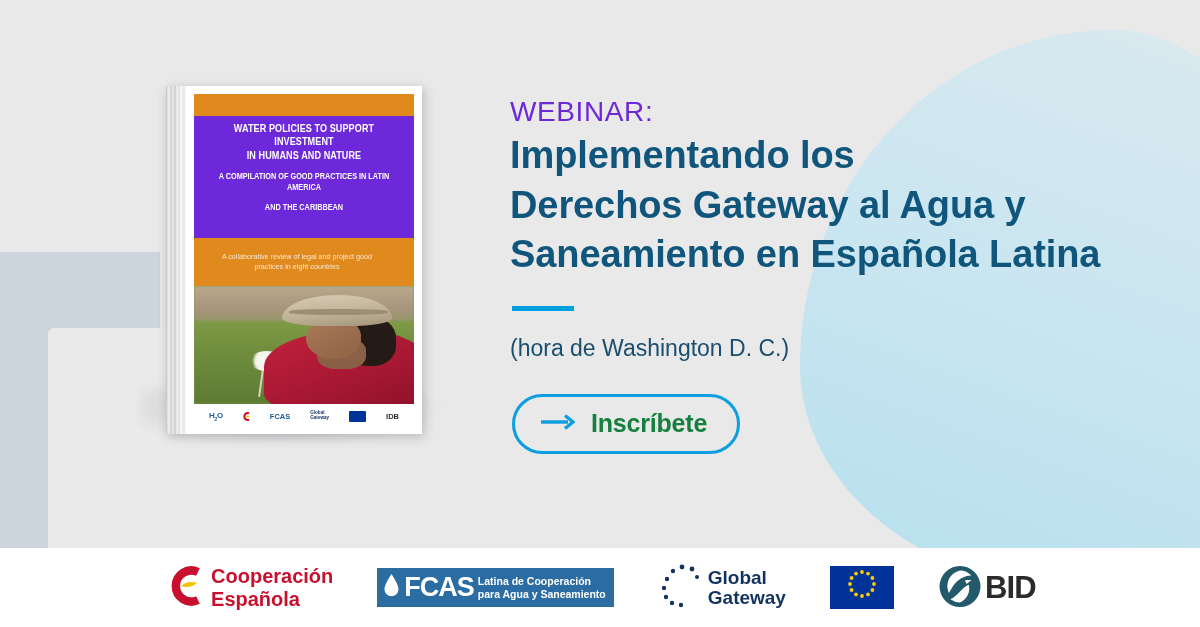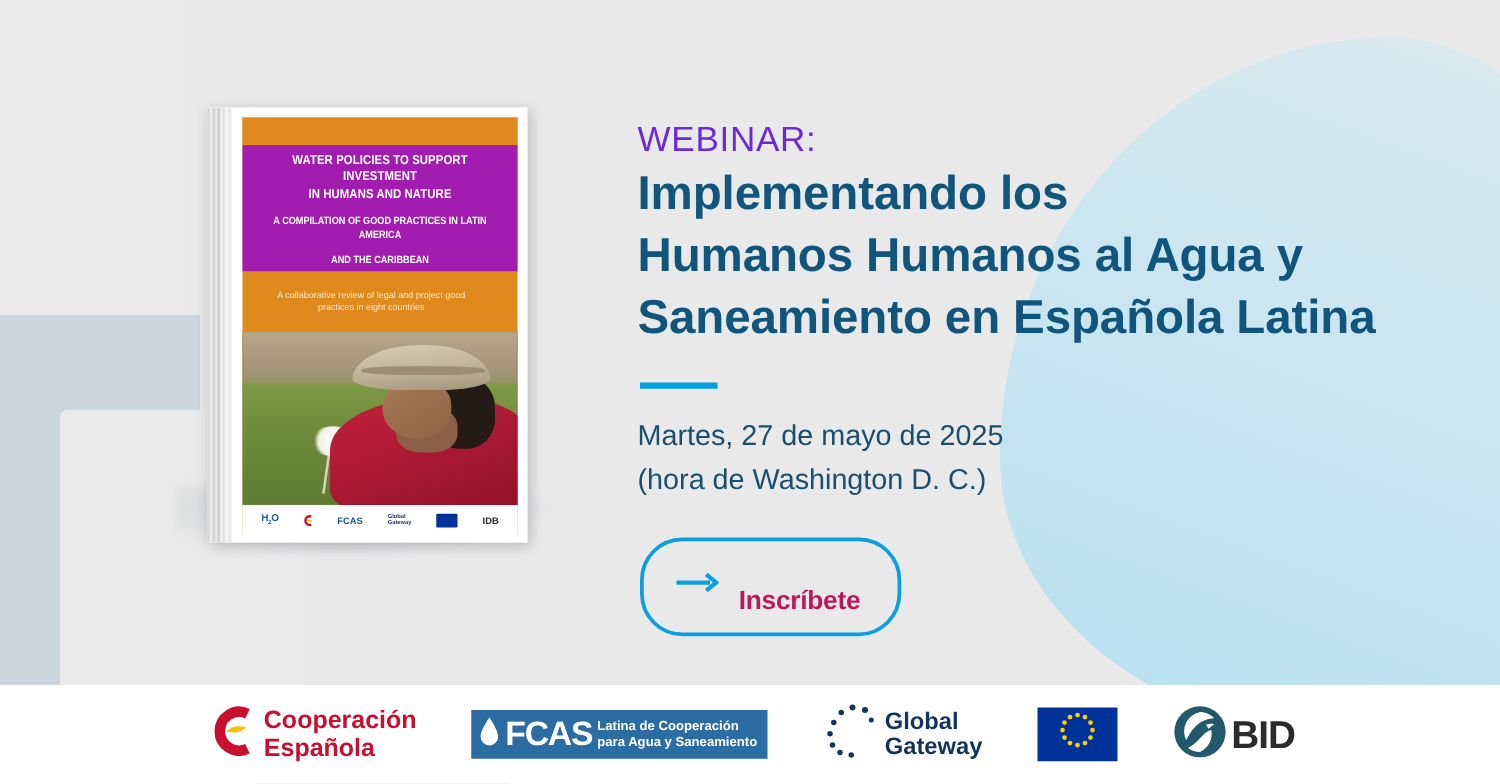--- a/index.html
+++ b/index.html
@@ -111,22 +111,22 @@
     position: absolute;
     left: 8px; right: 8px; top: 8px; bottom: 6px;
     background: #e08a1e;
     display: flex;
     flex-direction: column;
   }
 
   .cover-topgap { height: 22px; flex: 0 0 22px; background: #e08a1e; }
 
   .title-block {
-    background: #a21caf;
-    padding: 6px 8px 4px 8px;
+    background: #6d28d9;
+    padding: 6px 8px 25px 8px;
     text-align: center;
   }
 
   .cover-title {
     color: #ffffff;
     font-family: "Liberation Sans Narrow", "Liberation Sans", sans-serif;
     font-weight: bold;
     font-size: 10.3px;
     line-height: 1.30;
     letter-spacing: 0.1px;
@@ -284,25 +284,24 @@
     gap: 16px;
     margin-top: 28px;
     margin-left: 2px;
     padding: 12px 30px 13px 26px;
     border: 3px solid #0b9ee0;
     border-radius: 34px;
     background: transparent;
     cursor: pointer;
   }
   .cta-label {
-    color: #be185d;
-    font-size: 21px;
+    color: #15803d;
+    font-size: 25px;
     font-weight: bold;
     letter-spacing: -0.2px;
-    margin-top: 24px;
   }
   .cta-arrow { display: block; }
 
   
   .footer {
     position: absolute;
     left: 0; right: 0; bottom: 0;
     height: 79px;
     background: #ffffff;
     display: flex;
@@ -402,28 +401,27 @@
         </div>
       </div>
     </div>
   </div>
 
   <div class="content">
     <div class="eyebrow">WEBINAR:</div>
 
     <div class="headline">
       <div>Implementando los</div>
-      <div>Humanos Humanos al Agua y</div>
+      <div>Derechos Gateway al Agua y</div>
       <div>Saneamiento en Española Latina</div>
     </div>
 
     <div class="divider"></div>
 
     <div class="when">
-      <div>Martes, 27 de mayo de 2025</div>
       <div>(hora de Washington D. C.)</div>
     </div>
 
     <div class="cta">
       <span class="cta-arrow">
         <svg width="34" height="18" viewBox="0 0 34 18">
           <path d="M0 9h27" stroke="#0b9ee0" stroke-width="3.4" fill="none"></path>
           <path d="M24 2.5L32 9l-8 6.5" stroke="#0b9ee0" stroke-width="3.4" fill="none" stroke-linejoin="miter" stroke-linecap="butt"></path>
         </svg>
       </span>

